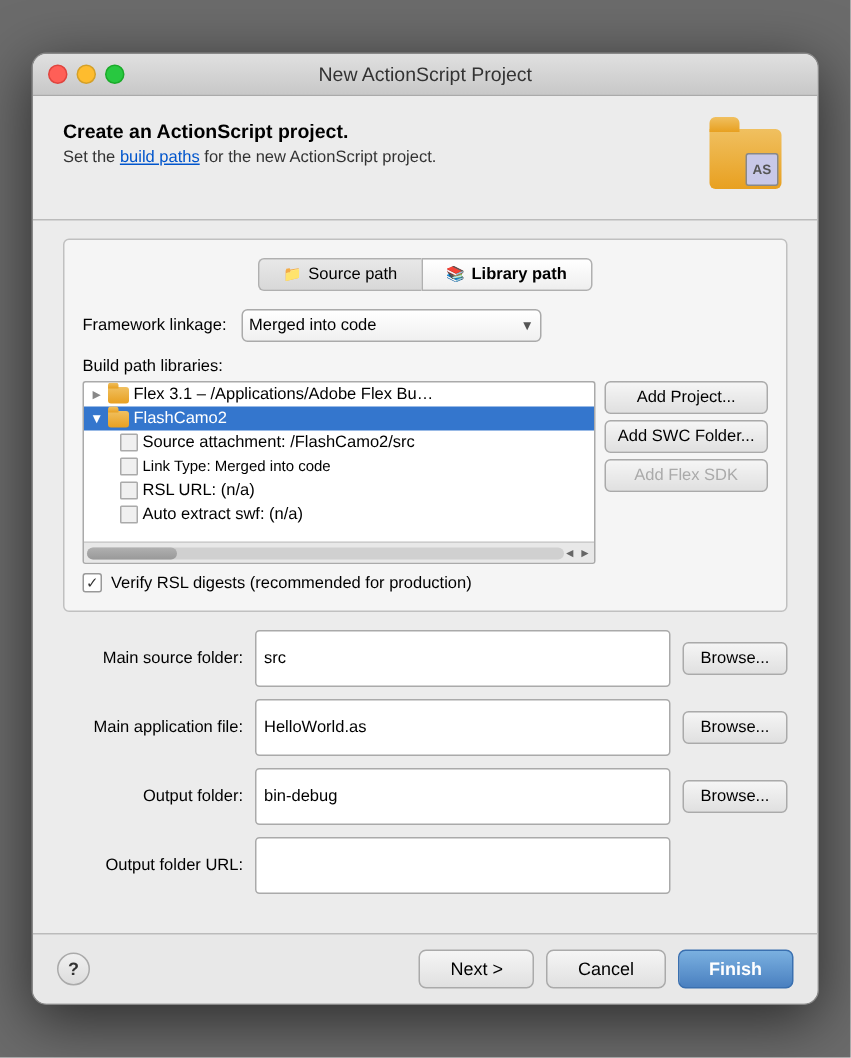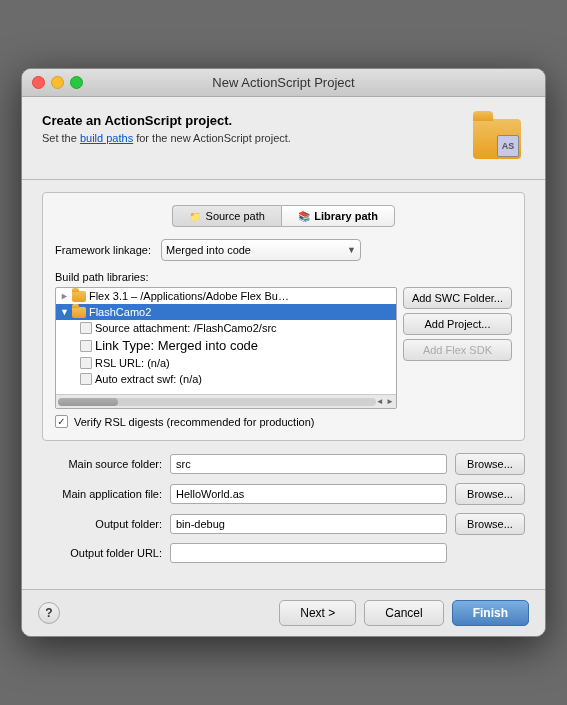--- a/index.html
+++ b/index.html
@@ -314,21 +314,21 @@
       gap: 8px;
     }
     .form-label {
       font-size: 11px;
       width: 120px;
       text-align: right;
       flex-shrink: 0;
     }
     .form-input {
       flex: 1;
-      height: 20px;
+      height: 38px;
       border: 1px solid #aaa;
       border-radius: 3px;
       background: #fff;
       padding: 0 5px;
       font-size: 11px;
     }
     .btn-browse {
       width: 70px;
       flex-shrink: 0;
     }
@@ -447,42 +447,42 @@
               <span class="tree-icon-folder"></span>
               <span style="font-size:11px;">FlashCamo2</span>
             </div>
 
             <div class="tree-item tree-sub">
               <span class="tree-icon-small"></span>
               <span style="font-size:11px;">Source attachment: /FlashCamo2/src</span>
             </div>
             <div class="tree-item tree-sub">
               <span class="tree-icon-small"></span>
-              <span style="font-size:13px;">Link Type: Merged into code</span>
+              <span style="font-size:10px;">Link Type: Merged into code</span>
             </div>
             <div class="tree-item tree-sub">
               <span class="tree-icon-small"></span>
               <span style="font-size:11px;">RSL URL: (n/a)</span>
             </div>
             <div class="tree-item tree-sub">
               <span class="tree-icon-small"></span>
               <span style="font-size:11px;">Auto extract swf: (n/a)</span>
             </div>
           </div>
 
           <div class="scrollbar-area">
             <div class="scrollbar-track">
               <div class="scrollbar-thumb"></div>
             </div>
             <div class="scrollbar-arrows">◄ ►</div>
           </div>
         </div>
         <div class="side-buttons">
+          <button class="btn">Add Project...</button>
           <button class="btn">Add SWC Folder...</button>
-          <button class="btn">Add Project...</button>
           <button class="btn disabled" disabled="">Add Flex SDK</button>
         </div>
       </div>
 
       <div class="checkbox-row">
         <div class="checkbox-box checked"></div>
         <span>Verify RSL digests (recommended for production)</span>
       </div>
     </div>
 

